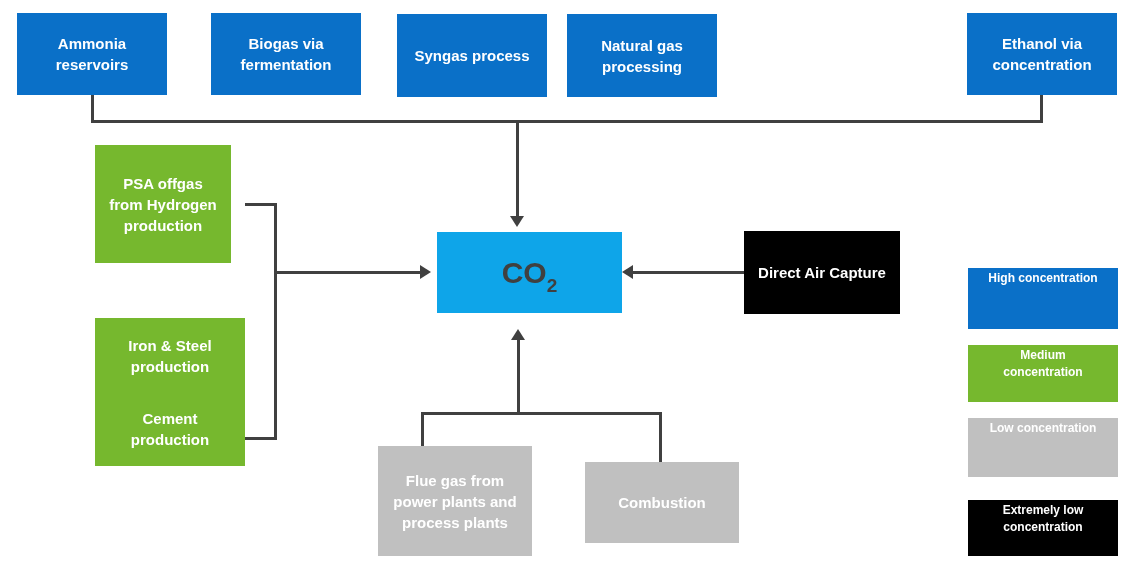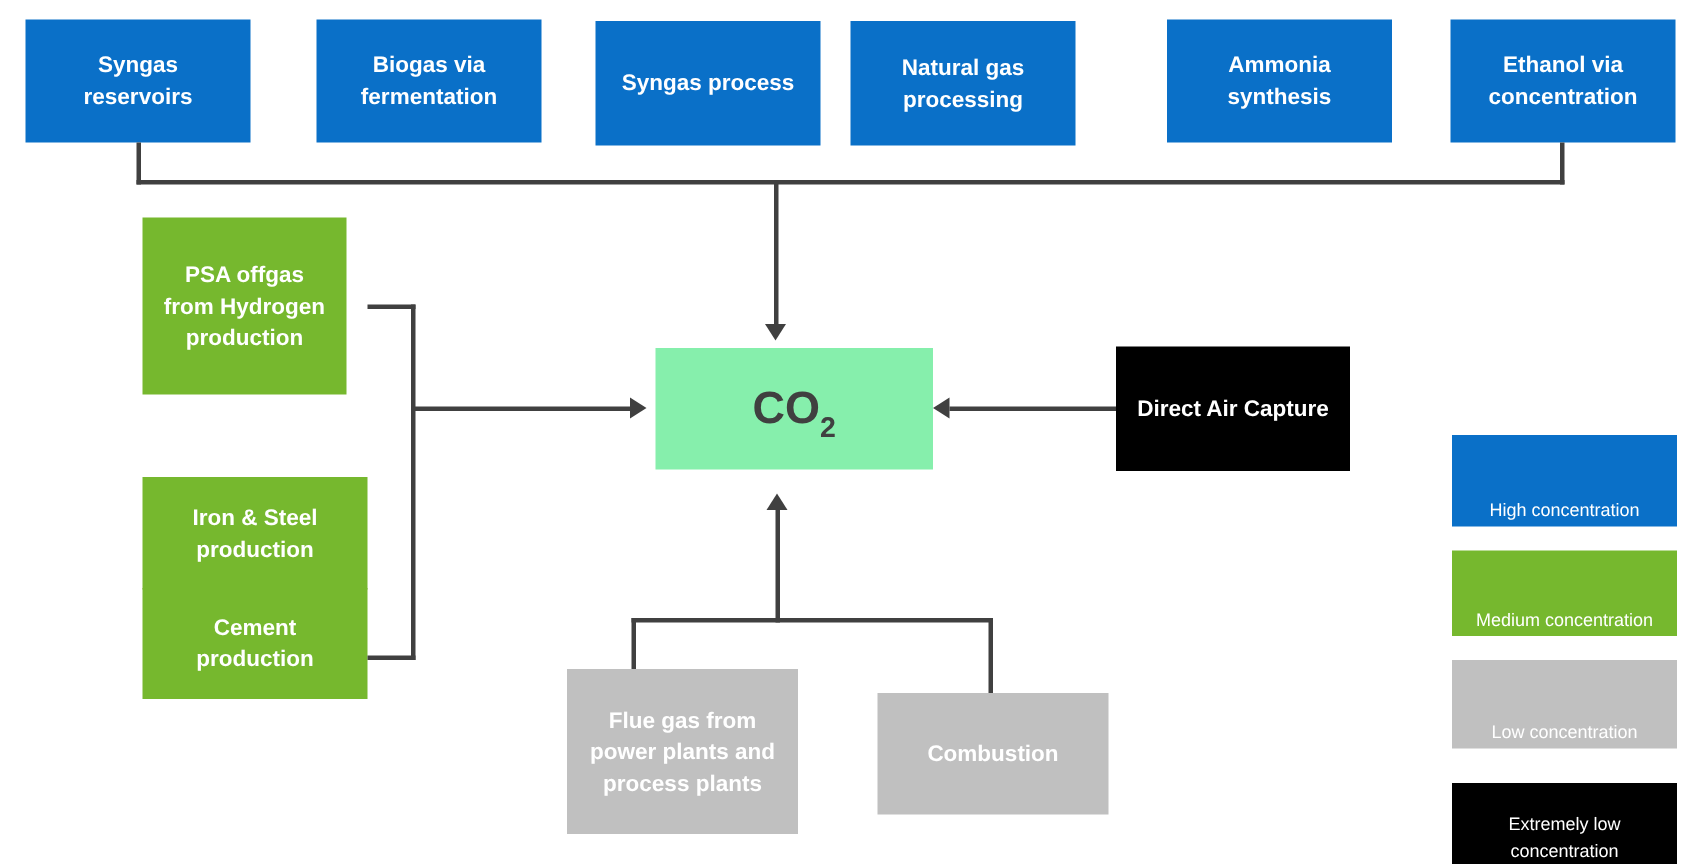--- a/index.html
+++ b/index.html
@@ -2,54 +2,51 @@
 <html><head>
 <meta charset="utf-8">
 <style>
   html,body{margin:0;padding:0;background:#ffffff;}
   body{font-family:"Liberation Sans","DejaVu Sans",sans-serif;}
   .stage{position:relative;width:1134px;height:576px;background:#ffffff;overflow:hidden;}
   .box{position:absolute;display:flex;align-items:center;justify-content:center;text-align:center;
        color:#ffffff;font-weight:bold;font-size:15px;line-height:1.4;padding:4px 10px;box-sizing:border-box;}
   .blue{background:#0a70c8;}
   .green{background:#76b82e;}
-  .orange{background:#86efac;}
+  .orange{background:#0ea5e9;}
   .gray-dark{background:#000000;}
   .gray-light{background:#c0c0c0;}
-  .legend-box{position:absolute;display:flex;align-items:flex-end;justify-content:center;text-align:center;
-       color:#ffffff;font-weight:normal;font-size:12px;line-height:1.45;padding:2px 14px;box-sizing:border-box;margin-top:22px;}
+  .legend-box{position:absolute;display:flex;align-items:flex-start;justify-content:center;text-align:center;
+       color:#ffffff;font-weight:bold;font-size:12px;line-height:1.45;padding:2px 14px;box-sizing:border-box;}
   .line{position:absolute;background:#404040;}
   .arrowhead{position:absolute;width:0;height:0;}
   .ah-down{border-left:7px solid transparent;border-right:7px solid transparent;border-top:11px solid #404040;}
   .ah-up{border-left:7px solid transparent;border-right:7px solid transparent;border-bottom:11px solid #404040;}
   .ah-right{border-top:7px solid transparent;border-bottom:7px solid transparent;border-left:11px solid #404040;}
   .ah-left{border-top:7px solid transparent;border-bottom:7px solid transparent;border-right:11px solid #404040;}
   .co2{position:absolute;left:437px;top:232px;width:185px;height:81px;display:flex;align-items:center;justify-content:center;
        color:#404040;font-weight:bold;font-size:30px;}
   .co2 .sub{font-size:19px;align-self:flex-end;padding-bottom:16px;}
 </style>
 </head>
 <body>
 
 <div class="stage">
 
   <div class="box blue" style="left:17px;top:13px;width:150px;height:82px;">
-      <span>Syngas reservoirs</span>
+      <span>Ammonia reservoirs</span>
     </div>
   <div class="box blue" style="left:211px;top:13px;width:150px;height:82px;">
       <span>Biogas via fermentation</span>
     </div>
   <div class="box blue" style="left:397px;top:14px;width:150px;height:83px;">
       <span>Syngas process</span>
     </div>
   <div class="box blue" style="left:567px;top:14px;width:150px;height:83px;">
       <span>Natural gas processing</span>
-    </div>
-  <div class="box blue" style="left:778px;top:13px;width:150px;height:82px;">
-      <span>Ammonia synthesis</span>
     </div>
   <div class="box blue" style="left:967px;top:13px;width:150px;height:82px;">
       <span>Ethanol via concentration</span>
     </div>
 
   <div class="line" style="left:91px;top:95px;width:3px;height:28px;"></div>
   <div class="line" style="left:91px;top:120px;width:952px;height:3px;"></div>
   <div class="line" style="left:1040px;top:95px;width:3px;height:28px;"></div>
   <div class="line" style="left:516px;top:120px;width:3px;height:96px;"></div>
   <div class="arrowhead ah-down" style="left:510px;top:216px;"></div>

